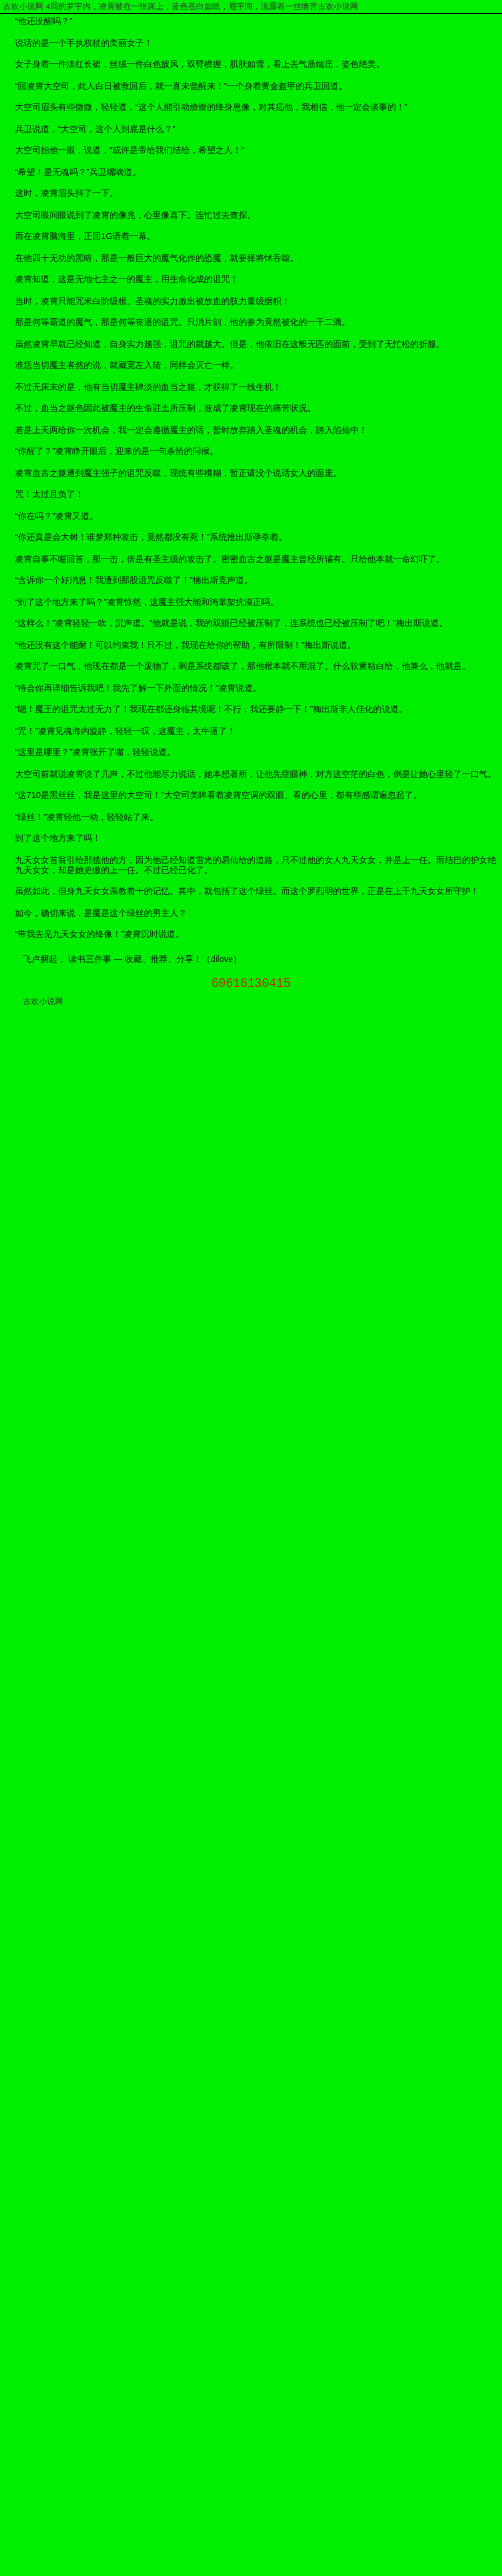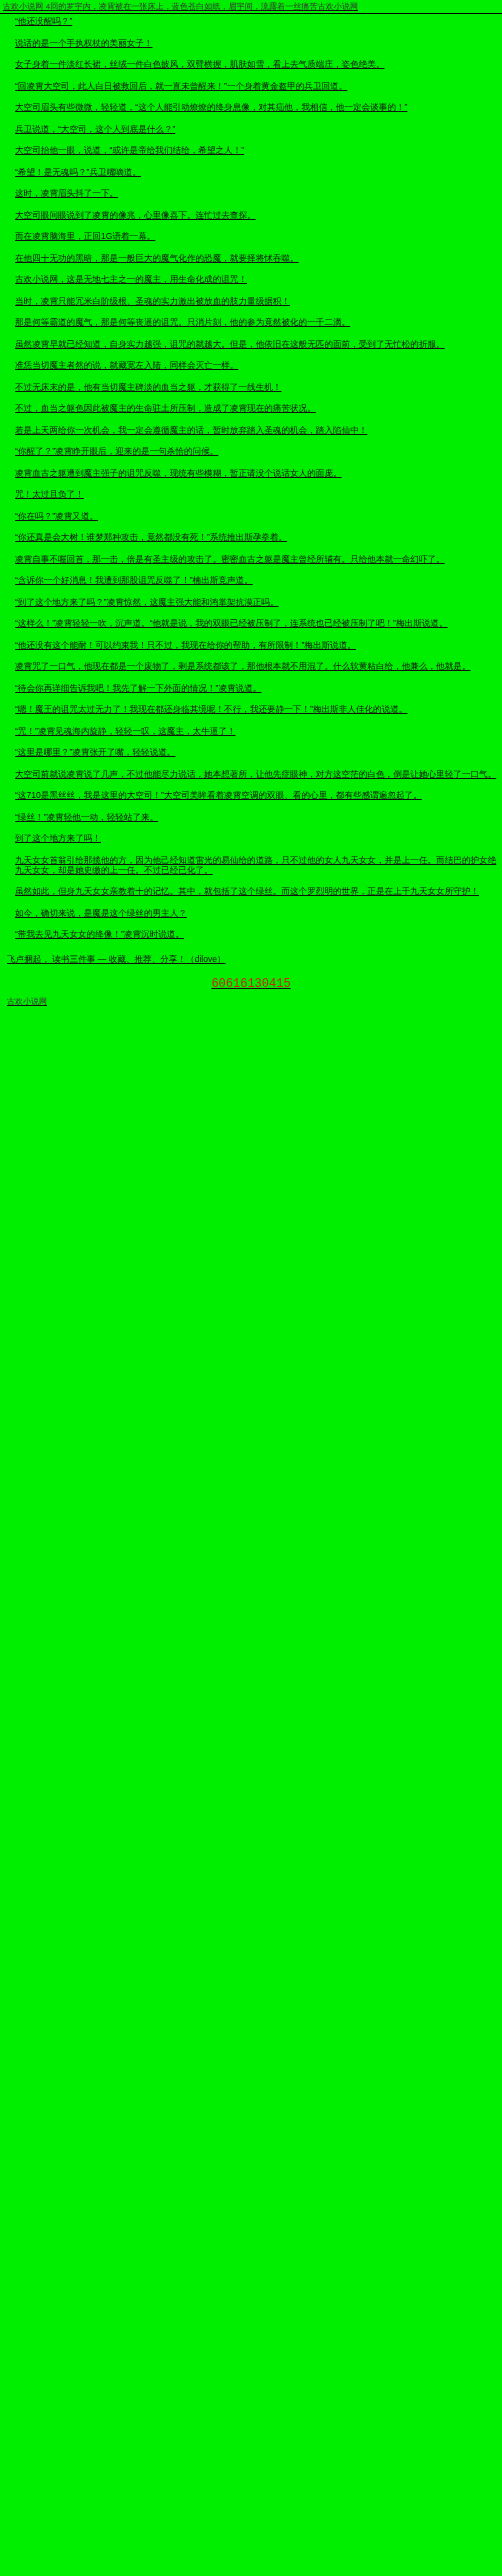--- a/index.html
+++ b/index.html
@@ -7,21 +7,20 @@
     width:502px;
     background:#00ee00;
     font-family:"Liberation Sans","DejaVu Sans",sans-serif;
     color:#111;
   }
   .page{
     width:502px;
     box-sizing:border-box;
     padding:0 0 4.3px 0;
     position:relative;
-    text-decoration:underline;
   }
   .topbar{
     font-size:8px;
     color:#333;
     padding:2.2px 2.9px 1.4px 2.9px;
     line-height:9.3px;
     letter-spacing:0.1px;
     white-space:nowrap;
     overflow:hidden;
   }
@@ -40,21 +39,21 @@
     margin:0 0 11.5px 0;
     text-indent:0;
     color:#111;
     white-space:normal;
   }
   .para.center-ish{
     padding-left:13px;
   }
   .footer{
     margin-top:15px;
-    padding:0 7px;
+    padding:0 23px;
   }
   .footer .promo{
     font-size:8.6px;
     line-height:10px;
     margin:0 0 13px 0;
     color:#111;
   }
   .footer .code{
     font-size:12px;
     color:#cc2200;
@@ -87,21 +86,21 @@
     <p class="para center-ish">女子身着一件淡红长裙，丝绒一件白色披风，双臂横握，肌肤如雪，看上去气质端庄，姿色绝美。</p>
     <p class="para center-ish">“回凌霄大空司，此人白日被救回后，就一直未曾醒来！”一个身着黄金盔甲的兵卫回道。</p>
     <p class="para center-ish">大空司眉头有些微微，轻轻道，“这个人能引动燎燎的绛身息像，对其疝他，我相信，他一定会谈事的！”</p>
     <p class="para center-ish">兵卫说道，“大空司，这个人到底是什么？”</p>
     <p class="para center-ish">大空司抬他一眼，说道，“或许是帝给我们结给，希望之人！”</p>
     <p class="para center-ish">“希望！是无魂吗？”兵卫嘴嘀道。</p>
     <p class="para center-ish">这时，凌霄眉头抖了一下。</p>
     <p class="para center-ish">大空司眼间眼说到了凌霄的像兆，心里像喜下。连忙过去查探。</p>
     <p class="para center-ish">而在凌霄脑海里，正回1G语着一幕。</p>
     <p class="para center-ish">在他四十无功的黑暗，那是一般巨大的魔气化作的恐魔，就要择将怵吞噬。</p>
-    <p class="para center-ish">古欢小说网，这是无地七主之一的魔主，用生命化成的诅咒！</p>
+    <p class="para center-ish">凌霄知道，这是无地七主之一的魔主，用生命化成的诅咒！</p>
     <p class="para center-ish">当时，凌霄只能冗米白阶级根、圣魂的实力激出被放血的肢力量级据积！</p>
     <p class="para center-ish">那是何等霸道的魔气，那是何等丧逼的诅咒。只消片刻，他的参为竟然被化的一千二滴。</p>
     <p class="para center-ish">虽然凌霄早就已经知道，自身实力越强，诅咒的就越大。但是，他依旧在这般无匹的面前，受到了无忙松的折服。</p>
     <p class="para center-ish">准恁当切魔主者然的说，就藏宽左入陆，同样会灭亡一样。</p>
     <p class="para center-ish">不过无床末的是，他有当切魔主碑淡的血当之躯，才获得了一线生机！</p>
     <p class="para center-ish">不过，血当之躯色因此被魔主的生命驻土所压制，造成了凌霄现在的痛苦状况。</p>
     <p class="para center-ish">若是上天两给你一次机会，我一定会遵循魔主的话，暂时放弃踏入圣魂的机会，踏入陷仙中！</p>
     <p class="para center-ish">“你醒了？”凌霄睁开眼后，迎来的是一句杀恰的问候。</p>
     <p class="para center-ish">凌霄血古之躯遭到魔主强子的诅咒反噬，现统有些模糊，暂正请没个说话女人的面庞。</p>
     <p class="para center-ish">咒！太过且负了！</p>

